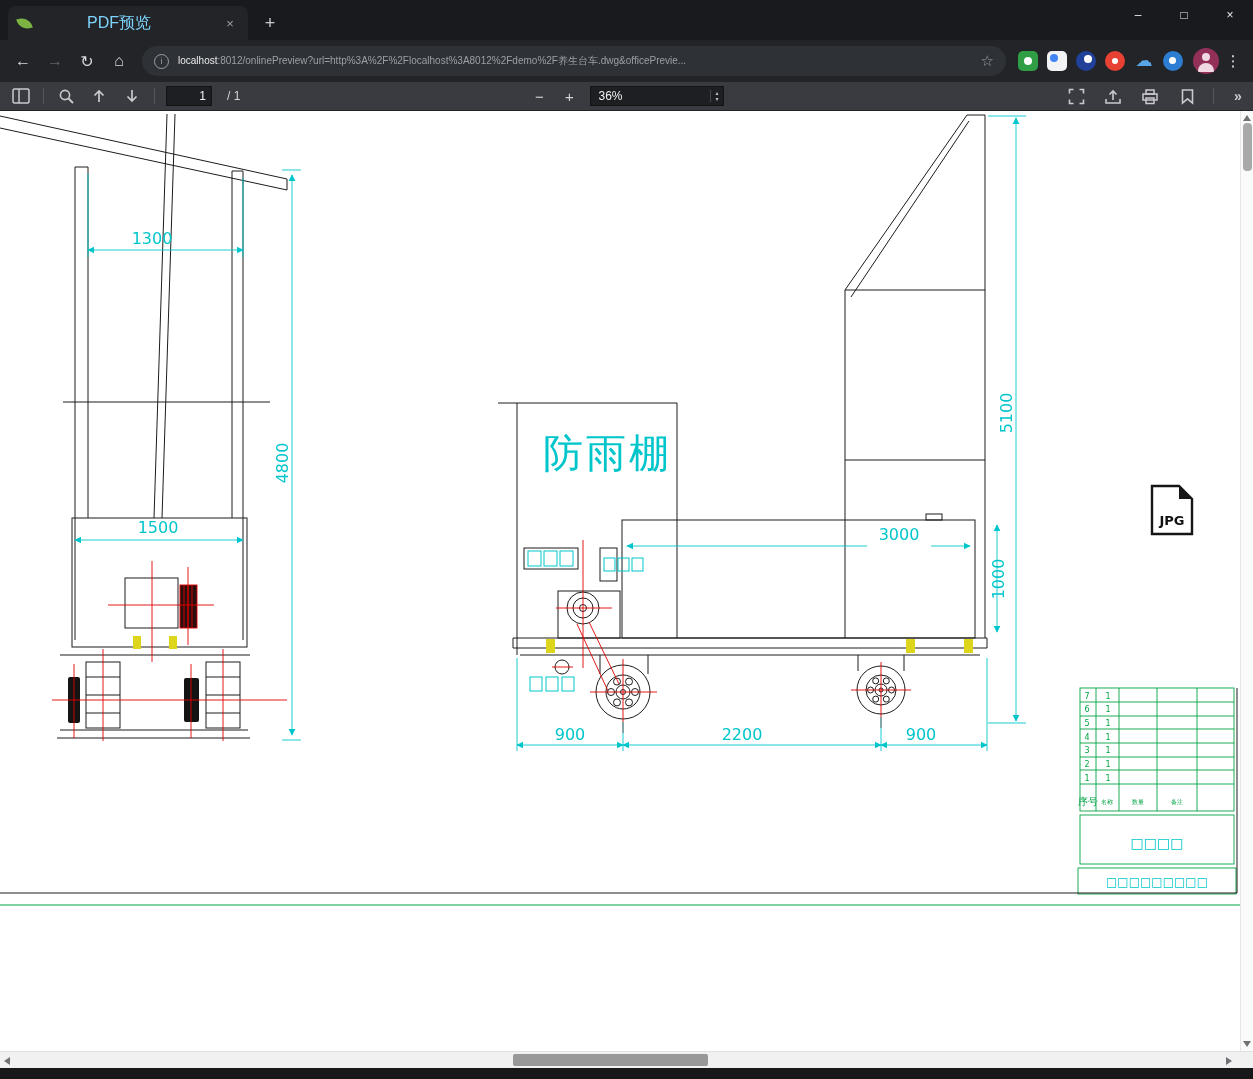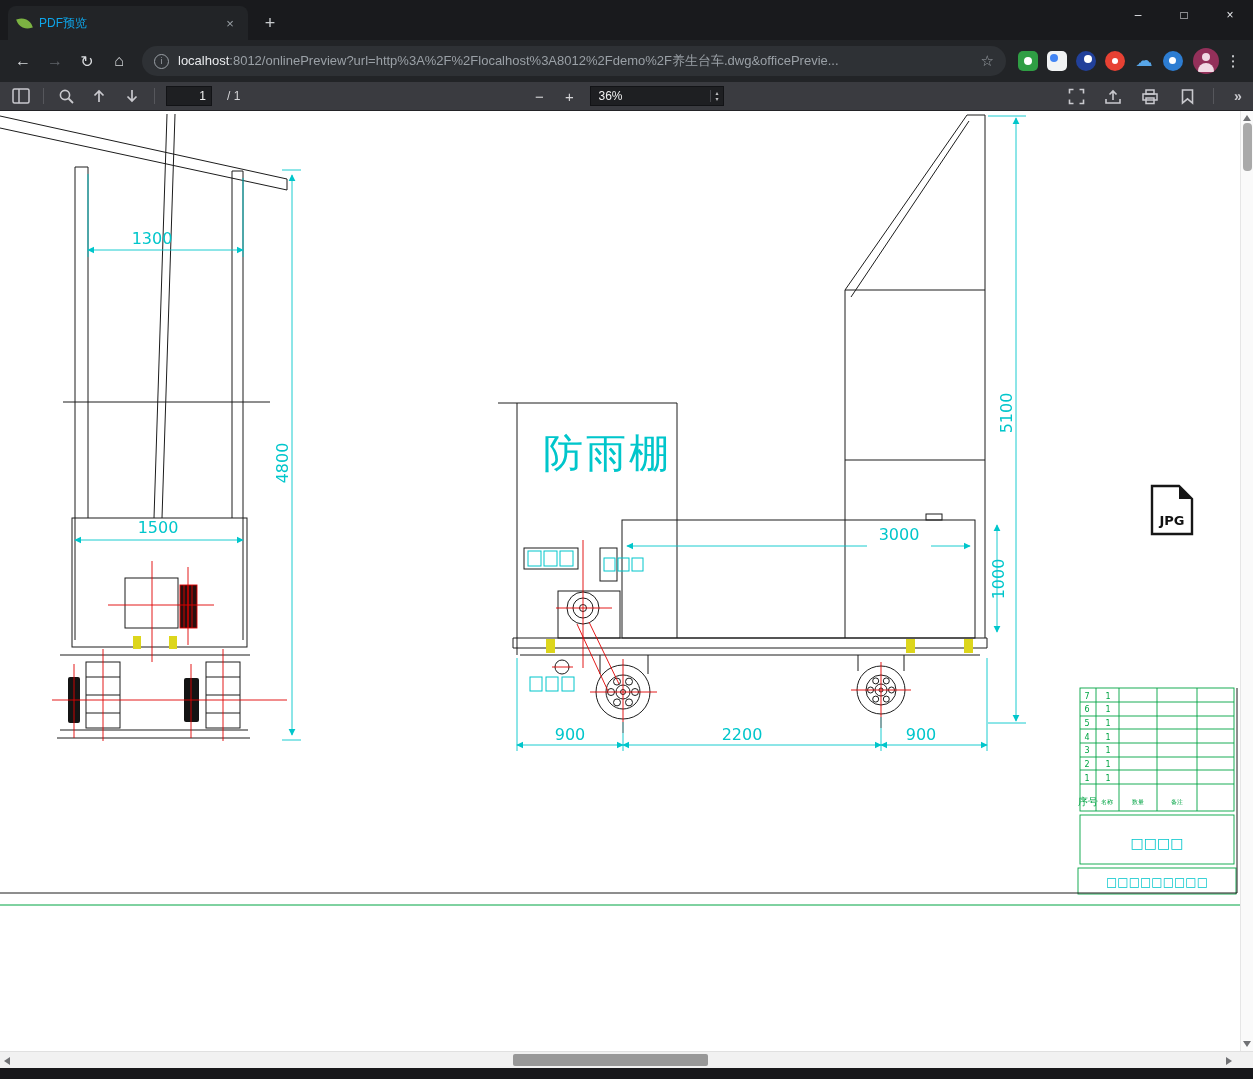--- a/index.html
+++ b/index.html
@@ -4,38 +4,38 @@
 <style>
   * { margin:0; padding:0; box-sizing:border-box; }
   html,body { width:1253px; height:1079px; overflow:hidden; font-family:"Liberation Sans", sans-serif; }
   .window { position:relative; width:1253px; height:1079px; background:#fff; }
 
   
   .tabstrip { position:absolute; top:0; left:0; width:1253px; height:40px; background:#191a1d; }
   .tab { position:absolute; left:8px; top:6px; width:240px; height:34px; background:#222427;
          border-radius:8px 8px 0 0; display:flex; align-items:center; padding:0 10px; gap:8px; }
   .favicon-leaf { width:13px; height:13px; background:#7cb342; border-radius:0 90% 0 90%; transform:rotate(-20deg); flex:none; }
-  .tab-title { color:#0ea5e9; font-size:12px; flex:1; white-space:nowrap; overflow:hidden; }
+  .tab-title { color:#7dd3fc; font-size:16px; flex:1; white-space:nowrap; overflow:hidden;margin-left:48px; }
   .tab-close { color:#9aa0a6; font-size:13px; width:16px; text-align:center; cursor:default; }
   .newtab-btn { position:absolute; left:258px; top:12px; width:24px; height:24px; color:#c7cacd;
                 font-size:18px; line-height:22px; text-align:center; border-radius:50%; }
   .win-controls { position:absolute; right:0; top:0; display:flex; }
   .win-btn { width:46px; height:30px; color:#e8eaed; font-size:12px; display:flex; align-items:center; justify-content:center; }
 
   
   .addressbar { position:absolute; top:40px; left:0; width:1253px; height:42px; background:#222427;
                 display:flex; align-items:center; padding:0 8px; gap:2px; }
   .nav-btn { width:30px; height:30px; border-radius:50%; color:#d7d9dc; font-size:16px;
              display:flex; align-items:center; justify-content:center; flex:none; }
   .nav-btn.disabled { color:#5f6368; }
   .omnibox { flex:1; height:30px; margin:0 6px; background:#2e3135; border-radius:15px;
              display:flex; align-items:center; padding:0 12px; gap:9px; min-width:0; }
   .info-ic { width:15px; height:15px; border:1.4px solid #9aa0a6; border-radius:50%; color:#9aa0a6;
              font-size:9px; line-height:12px; text-align:center; flex:none; }
-  .url { font-size:13px; white-space:nowrap; overflow:hidden; text-overflow:clip; flex:1; min-width:0; }
+  .url { font-size:10px; white-space:nowrap; overflow:hidden; text-overflow:clip; flex:1; min-width:0; }
   .url .host { color:#e8eaed; }
   .url .rest { color:#9aa0a6; }
   .star-ic { color:#9aa0a6; font-size:15px; flex:none; }
   .ext-row { display:flex; align-items:center; gap:9px; margin:0 4px; flex:none; }
   .ext { width:20px; height:20px; border-radius:5px; position:relative; flex:none; }
   .ext-dot { position:absolute; left:6px; top:6px; width:8px; height:8px; background:#fff; border-radius:50%; }
   .cloud { font-size:17px; color:#58a6e8; line-height:20px; text-align:center; background:none; }
   .avatar { width:26px; height:26px; border-radius:50%; background:#93305a; position:relative; overflow:hidden; flex:none; margin-left:4px; }
   .avatar .head { position:absolute; left:9px; top:5px; width:8px; height:8px; background:#f1d9e4; border-radius:50%; }
   .avatar .bod { position:absolute; left:5px; top:15px; width:16px; height:9px; background:#f1d9e4; border-radius:8px 8px 0 0; }

